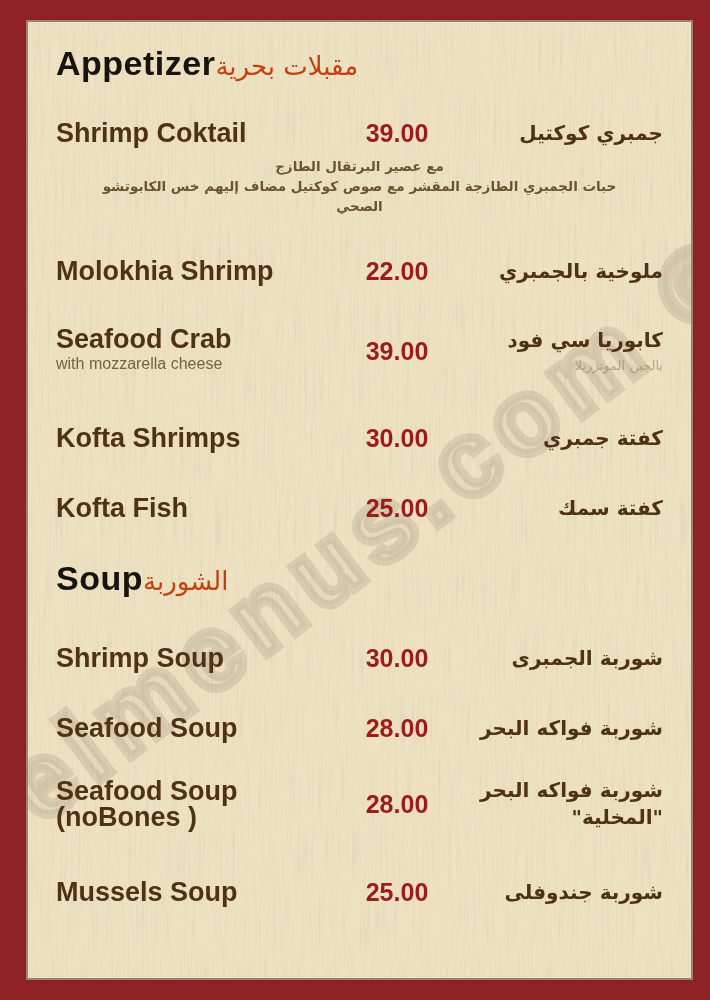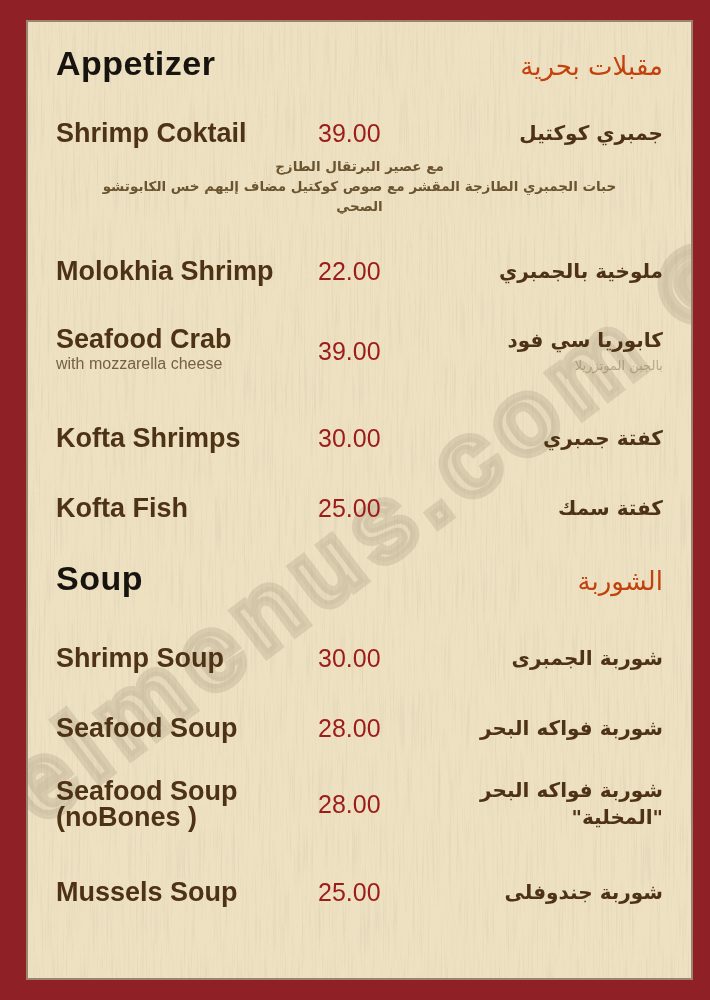--- a/index.html
+++ b/index.html
@@ -20,29 +20,29 @@
     position:absolute;left:-130px;top:445px;width:960px;
     transform:rotate(-37deg);
     font:bold 104px "Liberation Sans",sans-serif;
     letter-spacing:10px;white-space:nowrap;text-align:center;
     color:rgba(120,100,75,0.05);
     -webkit-text-stroke:9px rgba(130,110,85,0.18);
     pointer-events:none;
   }
   .content{position:relative;padding:22px 28px 0 28px;}
 
-  .heading-row{display:flex;justify-content:space-between;align-items:baseline;height:44px;}
+  .heading-row{display:flex;justify-content:flex-start;align-items:baseline;height:44px;}
   .h-en{font-weight:bold;font-size:34px;color:#17130e;letter-spacing:.5px;font-family:"Liberation Sans",sans-serif;}
   .h-ar{font-weight:normal;font-size:26px;color:#c2410c;font-family:"DejaVu Sans",sans-serif;}
 
   .row{display:grid;grid-template-columns:262px 158px 1fr;align-items:center;}
   .cell-en{text-align:left;}
   .item-en{font-weight:bold;font-size:27px;line-height:26px;color:#4e3216;}
   .item-sub{font-size:16px;line-height:22px;color:#756241;margin-top:1px;}
-  .price{font-weight:normal;font-size:25px;line-height:30px;color:#9c1b1b;}
+  .price{font-weight:bold;font-size:25px;line-height:30px;color:#9c1b1b;text-align:center;}
   .cell-ar{text-align:right;}
   .item-ar{font-weight:bold;font-size:20px;line-height:27px;color:#4e3216;font-family:"DejaVu Sans",sans-serif;}
   .ar-sub{font-size:13px;line-height:18px;color:rgba(125,104,72,0.45);font-family:"DejaVu Sans",sans-serif;margin-top:3px;}
   .desc{
     text-align:center;font-weight:bold;font-size:13.5px;line-height:20px;
     color:#6b5530;font-family:"DejaVu Sans",sans-serif;
     padding:0 30px;margin-top:8px;
   }
 
   #row-a1{margin-top:30px}

